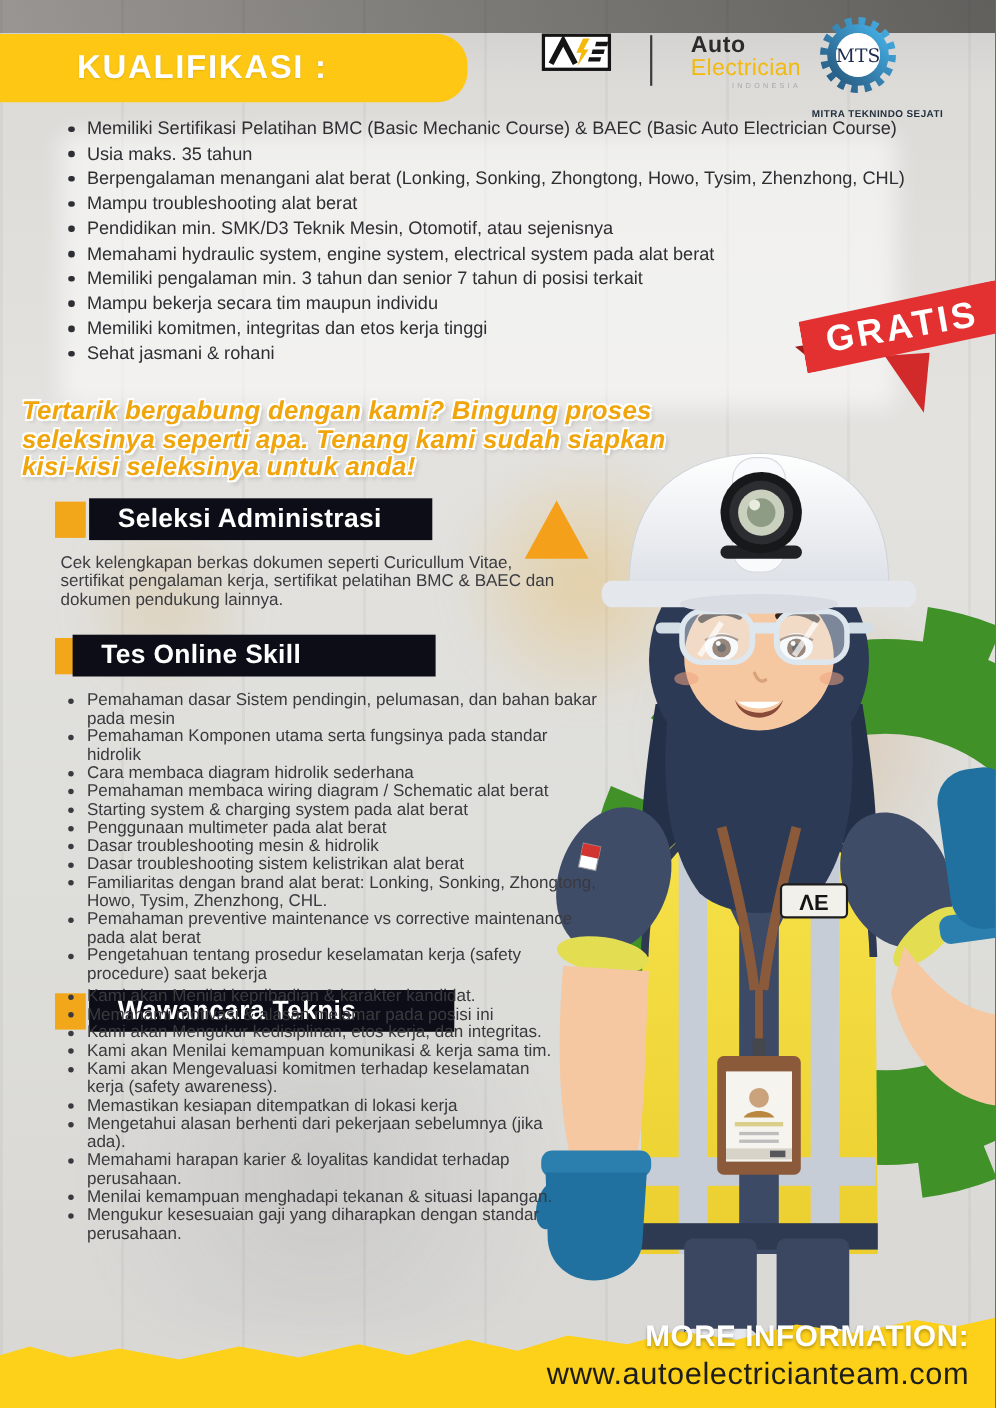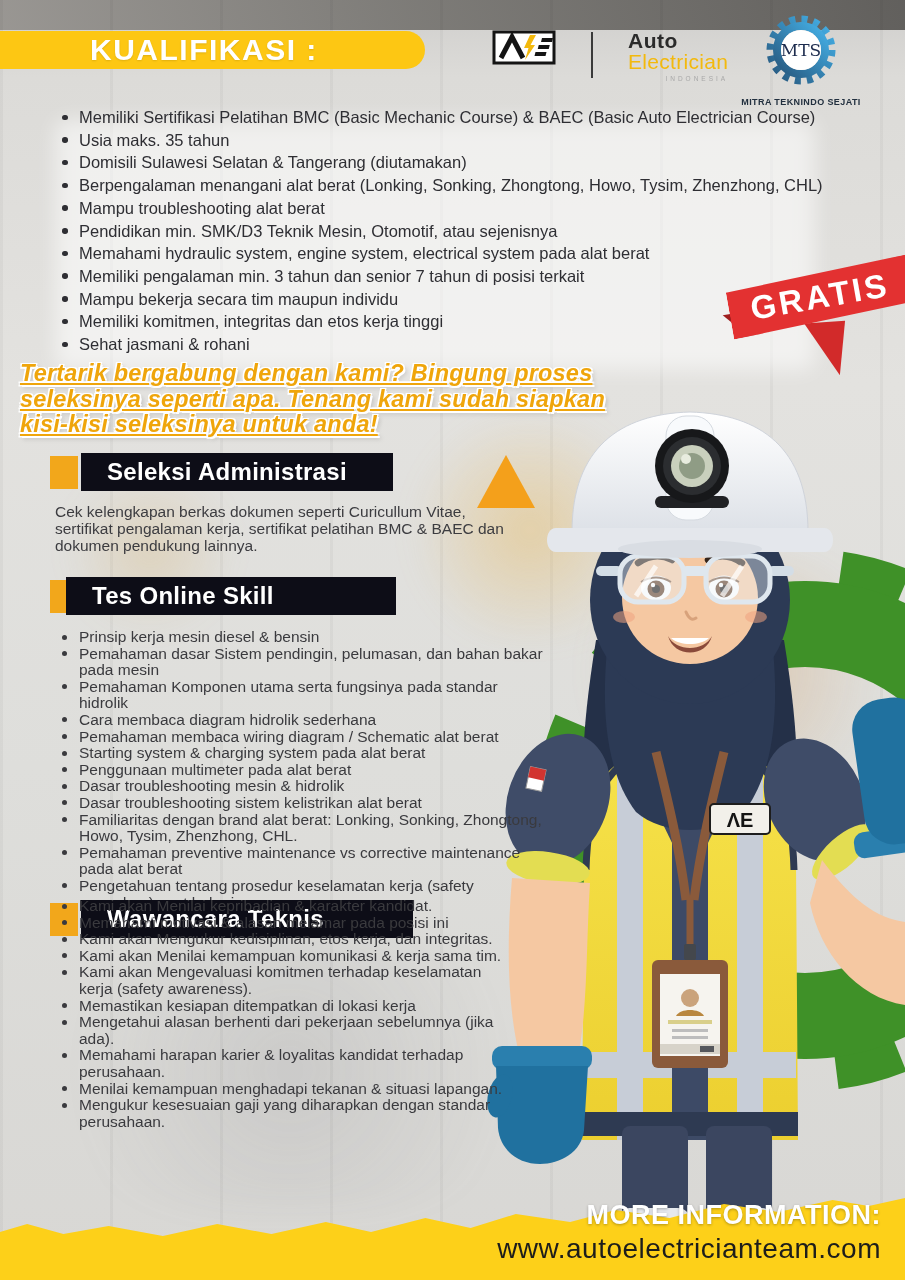--- a/index.html
+++ b/index.html
@@ -11,52 +11,52 @@
     background:linear-gradient(95deg,#8f8c88 0%,#6f6d69 45%,#4e4c49 100%);opacity:.85;}
   .bg-streaks{position:absolute;inset:0;
     background:repeating-linear-gradient(90deg,rgba(0,0,0,.035) 0 3px,transparent 3px 110px);}
   .blob{position:absolute;border-radius:40%;filter:blur(14px);}
   .blob.white-panel{left:55px;top:120px;width:760px;height:250px;background:rgba(255,255,255,.55);filter:blur(10px);border-radius:12px;}
   .blob.excavator{left:400px;top:420px;width:260px;height:220px;background:radial-gradient(circle,rgba(232,178,72,.38),rgba(232,178,72,0) 70%);}
   .blob.excavator2{left:60px;top:470px;width:180px;height:160px;background:radial-gradient(circle,rgba(210,160,70,.22),transparent 70%);}
   .blob.workers{left:560px;top:560px;width:345px;height:220px;background:radial-gradient(circle,rgba(205,135,60,.28),transparent 72%);}
   .blob.crowd{left:40px;top:930px;width:500px;height:280px;background:radial-gradient(circle,rgba(110,110,118,.14),transparent 75%);}
   
-  .kualifikasi{position:absolute;left:0;top:31px;width:425px;height:38px;background:#fdc713;
-    border-radius:0 28px 28px 0;display:flex;align-items:center;padding-left:90px;box-sizing:border-box;}
+  .kualifikasi{position:absolute;left:0;top:31px;width:425px;height:62px;background:#fdc713;
+    border-radius:0 28px 28px 0;display:flex;align-items:center;padding-left:70px;box-sizing:border-box;}
   .kualifikasi span{color:#fff;font-size:30px;font-weight:800;letter-spacing:1.5px;text-shadow:0 1px 2px rgba(0,0,0,.12);}
   
   .ae-logo{position:absolute;left:492px;top:30px;display:flex;align-items:flex-start;gap:26px;}
   .ae-divider{width:2px;height:46px;background:#3a3a3a;margin:2px 9px 0 9px;}
   .ae-words{line-height:1;}
   .ae-w1{font-size:21px;color:#2b2b2b;font-weight:600;letter-spacing:.5px;}
   .ae-w2{font-size:21px;color:#f3b90d;font-weight:400;letter-spacing:.3px;margin-top:0;}
   .ae-w3{font-size:6.5px;color:#a8a8a8;letter-spacing:3px;margin-top:4px;text-align:right;}
   
-  .mts-logo{position:absolute;left:738px;top:12px;width:126px;text-align:center;}
+  .mts-logo{position:absolute;left:738px;top:12px;width:126px;}
   .mts-caption{font-size:9px;font-weight:800;color:#22303f;letter-spacing:.4px;margin-top:3px;}
   .mts-mono{font-family:"DejaVu Serif",serif;}
   
   .quals{position:absolute;left:58px;top:106px;width:832px;}
   .quals li{position:relative;padding-left:21px;font-size:16.5px;line-height:22.7px;color:#2e2e33;font-weight:500;white-space:nowrap;}
   .quals li::before{content:"";position:absolute;left:4px;top:8.5px;width:5.5px;height:5.5px;border-radius:50%;background:#2e2e33;}
   
   .gratis{position:absolute;left:728px;top:250px;width:190px;height:135px;}
   .gratis-body{position:absolute;left:0;top:20px;width:184px;height:54px;background:#e33131;
     transform:rotate(-10deg);clip-path:polygon(0 12%,100% 0,100% 88%,0 100%);
     display:flex;align-items:center;justify-content:center;box-shadow:2px 3px 5px rgba(0,0,0,.2);}
   .gratis-body span{color:#fff;font-size:33px;font-weight:800;letter-spacing:3px;}
   .gratis-tail{position:absolute;left:78px;top:72px;width:0;height:0;
     border-left:32px solid transparent;border-right:9px solid transparent;border-top:54px solid #d22a2a;transform:rotate(-4deg);}
   .gratis-fold{position:absolute;left:-4px;top:64px;width:0;height:0;
     border-top:16px solid #9e1d1d;border-left:14px solid transparent;transform:rotate(-10deg);}
   
   .intro{position:absolute;left:20px;top:361px;width:650px;font-size:23.5px;font-weight:800;font-style:italic;
     color:#efa50b;line-height:25.5px;white-space:pre-line;letter-spacing:.2px;
-    text-shadow:-1.5px -1.5px 0 #fff,1.5px -1.5px 0 #fff,-1.5px 1.5px 0 #fff,2px 2px 0 #fff,3px 3px 4px rgba(0,0,0,.18);text-decoration:underline;}
+    text-shadow:-1.5px -1.5px 0 #fff,1.5px -1.5px 0 #fff,-1.5px 1.5px 0 #fff,2px 2px 0 #fff,3px 3px 4px rgba(0,0,0,.18);}
   
   .sq{position:absolute;width:28px;height:33px;background:#f2a71b;}
   .bar{position:absolute;height:38px;background:#0d0d17;color:#fff;font-weight:700;font-size:24px;
     display:flex;align-items:center;padding-left:26px;box-sizing:border-box;letter-spacing:.3px;}
   
   .sec-body{position:absolute;left:55px;top:503px;width:450px;font-size:15.5px;line-height:17.2px;color:#3c3c40;}
   .sec-list li{position:relative;padding-left:19px;font-size:15.5px;line-height:16.6px;color:#3a3a3e;}
   .sec-list li::before{content:"";position:absolute;left:2px;top:5.5px;width:5px;height:5px;border-radius:50%;background:#3a3a3e;}
   .tes-list{position:absolute;left:60px;top:629px;width:485px;}
   .waw-list{position:absolute;left:60px;top:898px;width:452px;}
@@ -256,21 +256,20 @@
       <circle cx="42" cy="38" r="20" fill="#fff"></circle>
       <text class="mts-mono" x="42" y="44" text-anchor="middle" font-size="17" fill="#1d2c4e" font-family="DejaVu Serif, serif">MTS</text>
     </svg>
     <div class="mts-caption">MITRA TEKNINDO SEJATI</div>
   </div>
 
   <ul class="quals">
 
   <li>Memiliki Sertifikasi Pelatihan BMC (Basic Mechanic Course) &amp; BAEC (Basic Auto Electrician Course)</li>
       <li>Usia maks. 35 tahun</li>
-      <li>Domisili Sulawesi Selatan &amp; Tangerang (diutamakan)</li>
       <li>Berpengalaman menangani alat berat (Lonking, Sonking, Zhongtong, Howo, Tysim, Zhenzhong, CHL)</li>
       <li>Mampu troubleshooting alat berat</li>
       <li>Pendidikan min. SMK/D3 Teknik Mesin, Otomotif, atau sejenisnya</li>
       <li>Memahami hydraulic system, engine system, electrical system pada alat berat</li>
       <li>Memiliki pengalaman min. 3 tahun dan senior 7 tahun di posisi terkait</li>
       <li>Mampu bekerja secara tim maupun individu</li>
       <li>Memiliki komitmen, integritas dan etos kerja tinggi</li>
       <li>Sehat jasmani &amp; rohani</li>
     </ul>
 
@@ -292,21 +291,20 @@
   </div>
   <div class="sec-body">Cek kelengkapan berkas dokumen seperti Curicullum Vitae, sertifikat pengalaman kerja, sertifikat pelatihan BMC &amp; BAEC dan dokumen pendukung lainnya.</div>
   <div class="tri"></div>
 
   <div class="sq" style="left:50px;top:580px;"></div>
   <div class="bar" style="left:66px;top:577px;width:330px;">
     <span>Tes Online Skill</span>
   </div>
   <ul class="sec-list tes-list">
 
-  <li>Prinsip kerja mesin diesel &amp; bensin</li>
       <li>Pemahaman dasar Sistem pendingin, pelumasan, dan bahan bakar pada mesin</li>
       <li>Pemahaman Komponen utama serta fungsinya pada standar hidrolik</li>
       <li>Cara membaca diagram hidrolik sederhana</li>
       <li>Pemahaman membaca wiring diagram / Schematic alat berat</li>
       <li>Starting system &amp; charging system pada alat berat</li>
       <li>Penggunaan multimeter pada alat berat</li>
       <li>Dasar troubleshooting mesin &amp; hidrolik</li>
       <li>Dasar troubleshooting sistem kelistrikan alat berat</li>
       <li>Familiaritas dengan brand alat berat: Lonking, Sonking, Zhongtong, Howo, Tysim, Zhenzhong, CHL.</li>
       <li>Pemahaman preventive maintenance vs corrective maintenance pada alat berat</li>

